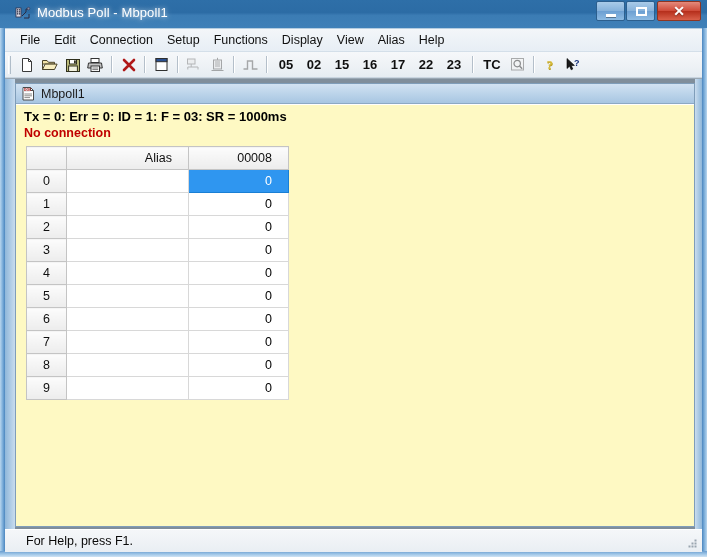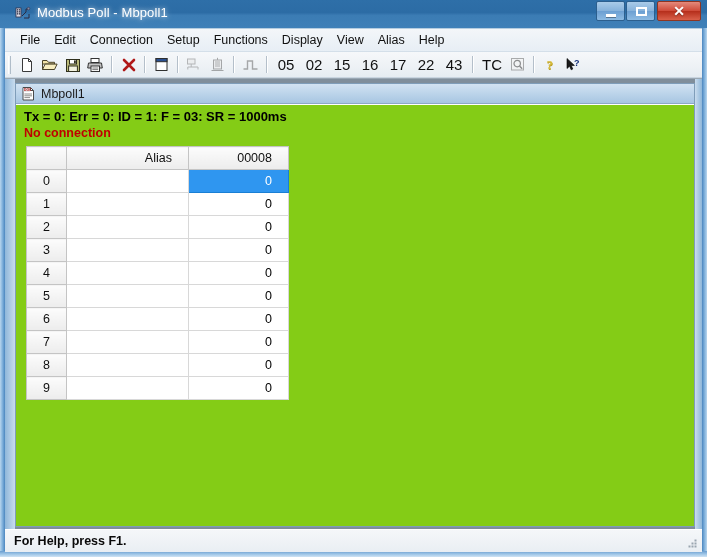--- a/index.html
+++ b/index.html
@@ -146,21 +146,21 @@
   }
   .tb-sep {
     width: 1px; height: 17px;
     background: #b4bfca;
     margin: 0 4px;
     border-right: 1px solid #ffffff;
   }
   .fc-btn {
     height: 22px; min-width: 22px;
     display: flex; align-items: center; justify-content: center;
-    font-size: 15px; font-weight: normal; color: #101010;
+    font-size: 13px; font-weight: bold; color: #101010;
     padding: 0 3px;
     cursor: default;
     font-family: "Liberation Sans", sans-serif;
   }
 
   
   #mdi-area {
     position: absolute; left: 0; top: 49px;
     width: 697px; height: 452px;
     background: #808e9b;
@@ -195,21 +195,21 @@
     width: 15px; height: 15px; margin-left: 5px; margin-right: 5px;
     position: relative;
   }
   #mdi-title-text {
     font-size: 12.5px; color: #1a1a1a; white-space: nowrap;
   }
 
   #mdi-body {
     position: absolute; left: 0; top: 21px;
     width: 100%; height: 421px;
-    background: #84cc16;
+    background: #fef9c3;
     box-sizing: border-box;
   }
   #status-line {
     position: absolute; left: 8px; top: 4px;
     font-size: 13px; font-weight: bold; color: #000000;
     white-space: nowrap;
     font-family: "Liberation Sans", sans-serif;
   }
   #conn-line {
     position: absolute; left: 8px; top: 21px;
@@ -280,21 +280,21 @@
     border-top: 1px solid #ffffff;
     box-sizing: border-box;
     display: flex; align-items: center;
   }
   .sb-pane {
     font-size: 12.5px; color: #0a0a0a;
     height: 17px; display: flex; align-items: center;
     box-sizing: border-box;
     padding-left: 6px;
   }
-  #sb-help { width: 368px; margin-left: 3px; font-weight: bold; }
+  #sb-help { width: 368px; margin-left: 15px; }
   #sb-port { width: 280px; border-left: 1px solid #c2ccd6; }
   #sb-grip {
     position: absolute; right: 4px; bottom: 3px;
     width: 12px; height: 12px;
   }
 
   
   .ico { display: block; }
 </style>
 </head>
@@ -435,21 +435,21 @@
       </div>
 
       <div class="tb-sep"></div>
 
       <div class="fc-btn">05</div>
       <div class="fc-btn">02</div>
       <div class="fc-btn">15</div>
       <div class="fc-btn">16</div>
       <div class="fc-btn">17</div>
       <div class="fc-btn">22</div>
-      <div class="fc-btn">43</div>
+      <div class="fc-btn">23</div>
 
       <div class="tb-sep"></div>
 
       <div class="fc-btn">TC</div>
       <div class="tb-btn">
         <svg class="ico" width="16" height="15" viewBox="0 0 16 15" opacity="0.6">
           <rect x="1.5" y="1.5" width="12" height="11.5" fill="#f4f4f4" stroke="#7a7a7a" stroke-width="1"></rect>
           <circle cx="7.2" cy="6.6" r="3.2" fill="none" stroke="#4a4a4a" stroke-width="1.2"></circle>
           <line x1="9.5" y1="9" x2="12.2" y2="11.8" stroke="#4a4a4a" stroke-width="1.4"></line>
         </svg>

